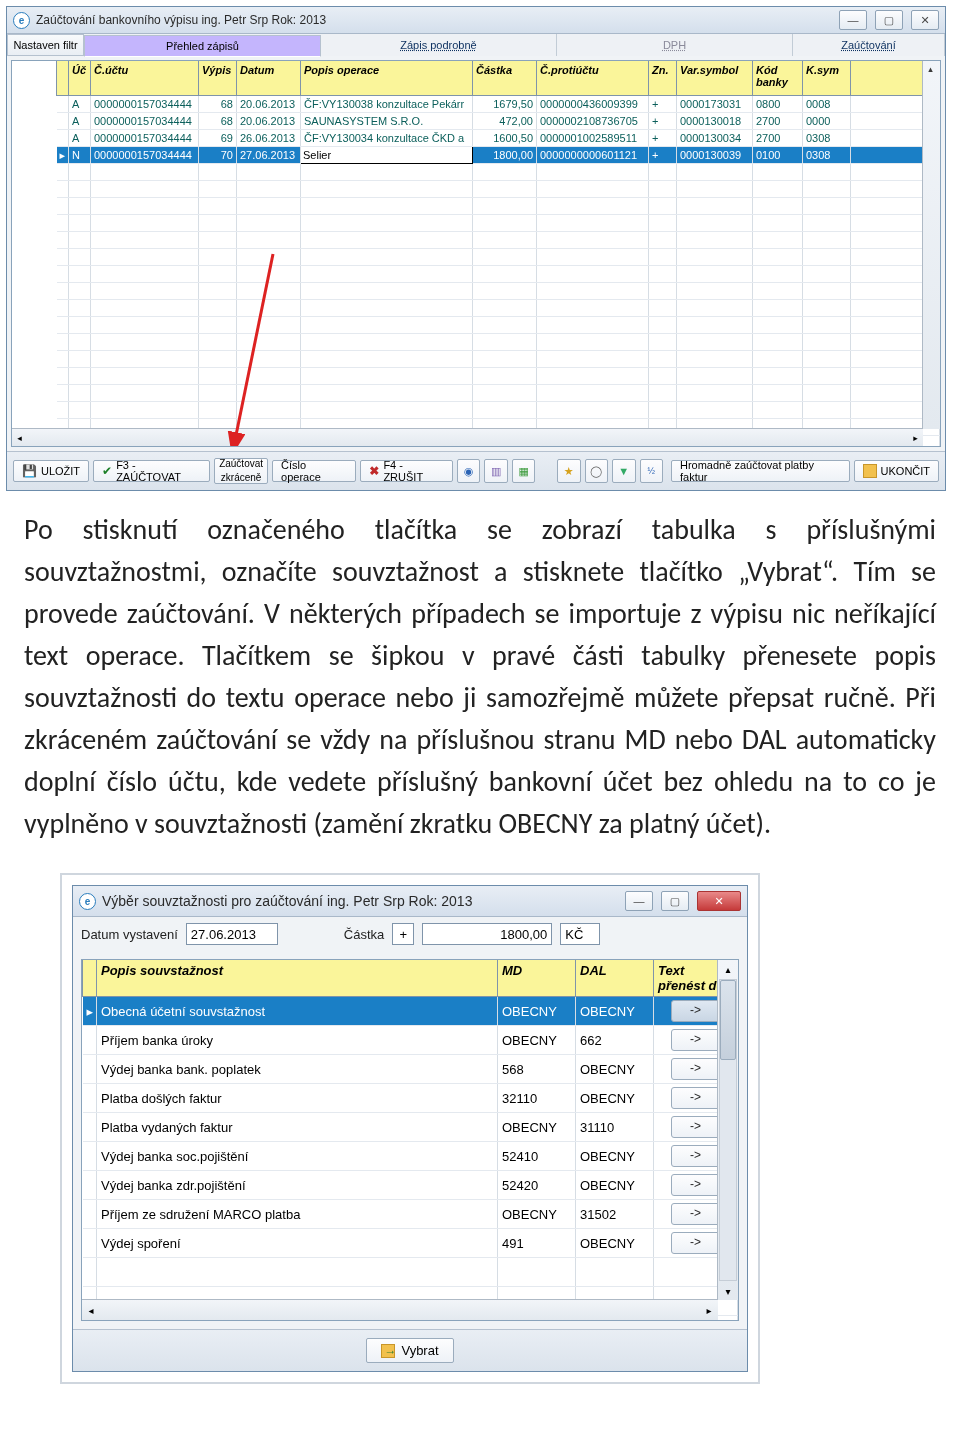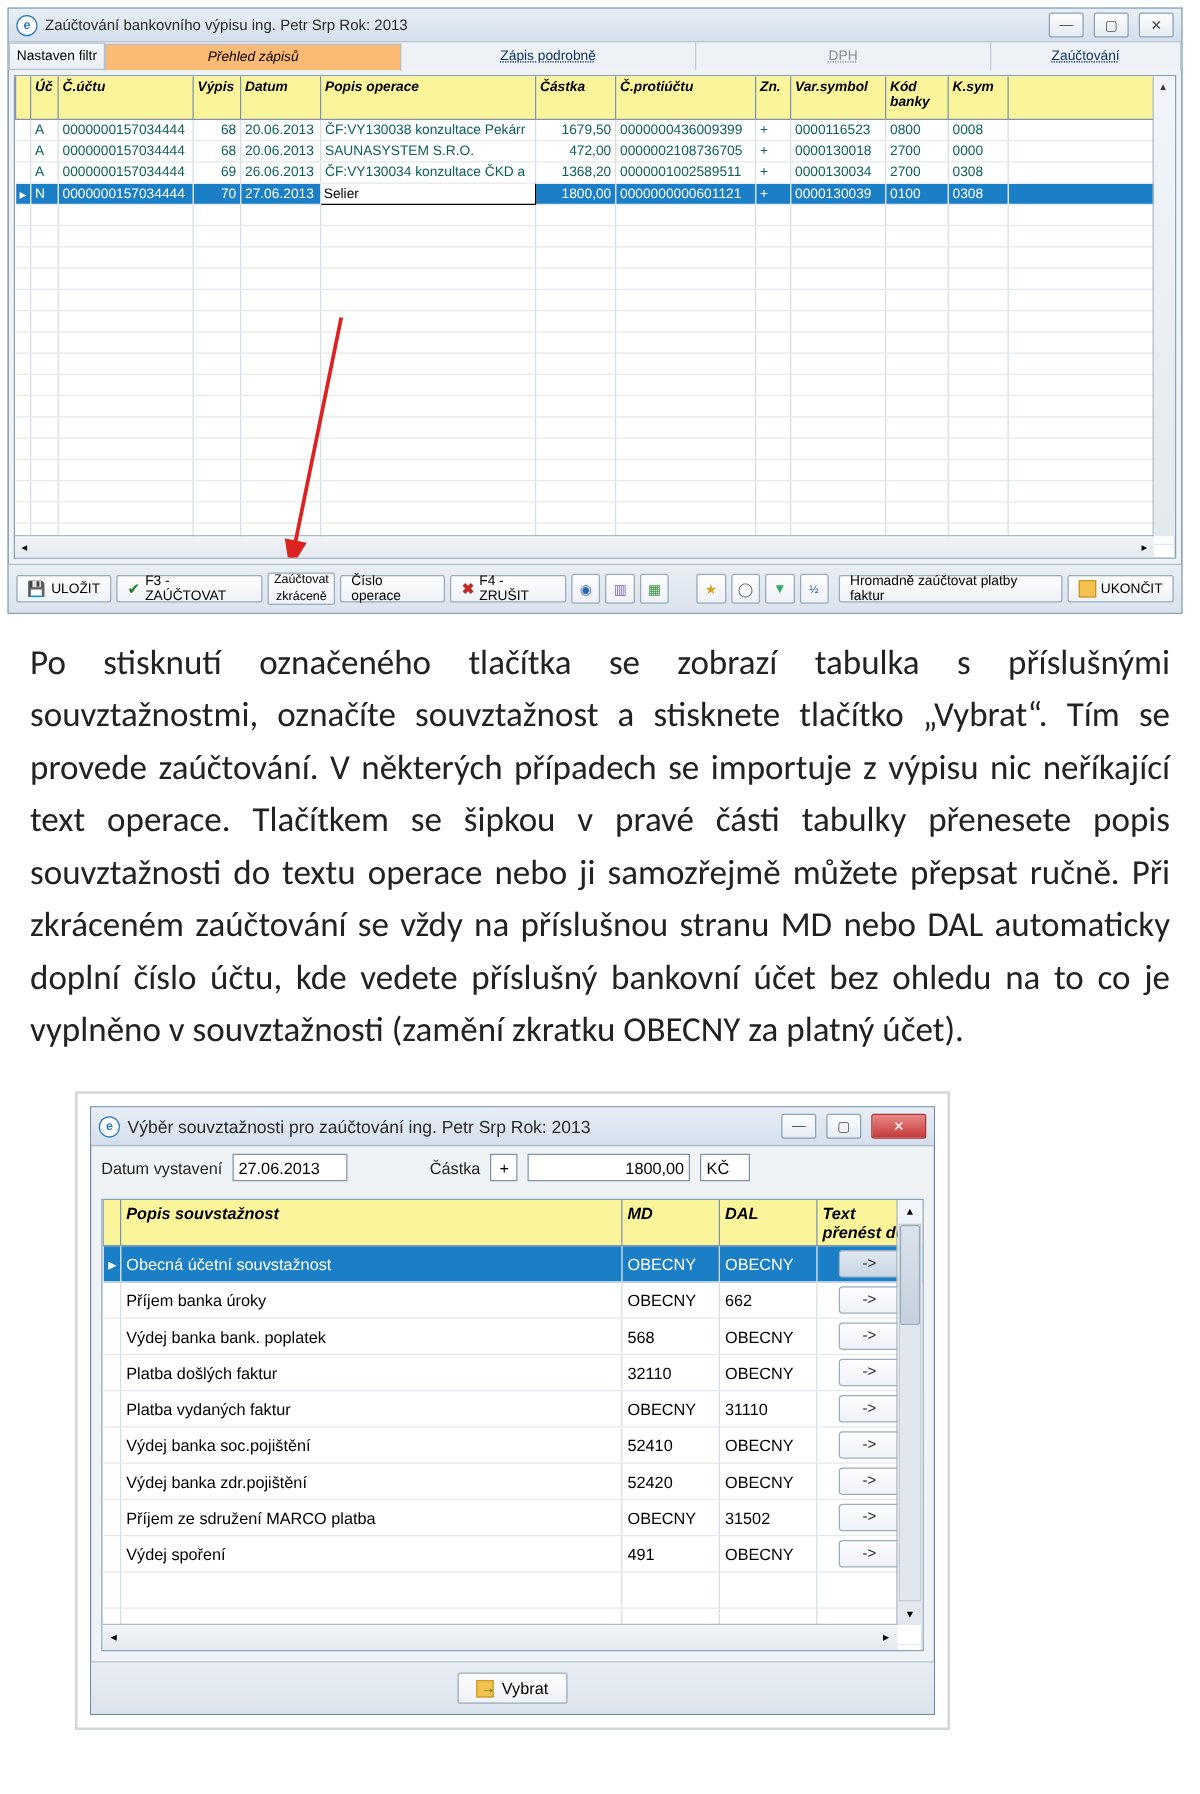--- a/index.html
+++ b/index.html
@@ -72,42 +72,42 @@
   }
   .navtab {
     flex: 0 0 auto;
     display: flex; align-items: center; justify-content: center;
     border-right: 1px solid #c2ccd6;
     text-decoration: underline dotted;
     color: #0b2f5f;
     cursor: pointer;
   }
   .navtab.active {
-    background: #fdba74;
+    background: #c4b5fd;
     color: #000;
     font-weight: normal;
     border: 1px solid #b5c1cf;
     border-bottom: 1px solid #fff;
     position: relative;
     top: 1px;
     text-decoration: none;
-    font-style: italic;
   }
   .navtab.w1 { width: 235px; text-decoration: none; }
   .navtab.w2 { width: 235px; }
   .navtab.w3 { width: 235px; color: #8a8a9a;}
   .navtab.w4 { flex: 1; }
   
   .gridwrap {
     margin: 4px;
     border: 1px solid #89a3bb;
     background: #fff;
     height: 385px;
     position: relative;
     overflow: hidden;
+    padding-left: 44px;
   }
   table.grid {
     border-collapse: collapse;
     width: 100%;
     table-layout: fixed;
     font-size: 11px;
   }
   table.grid th {
     background: #faf59a;
     color: #000;
@@ -411,21 +411,21 @@
             <tr class="data">
               <td class="row-marker"></td>
               <td>A</td>
               <td>0000000157034444</td>
               <td style="text-align: right;">68</td>
               <td>20.06.2013</td>
               <td>ČF:VY130038 konzultace Pekárr</td>
               <td style="text-align: right;">1679,50</td>
               <td>0000000436009399</td>
               <td>+</td>
-              <td>0000116523</td>
+              <td>0000173031</td>
               <td>0800</td>
               <td>0008</td>
               <td></td>
             </tr>
             <tr class="data">
               <td class="row-marker"></td>
               <td>A</td>
               <td>0000000157034444</td>
               <td style="text-align: right;">68</td>
               <td>20.06.2013</td>
@@ -438,21 +438,21 @@
               <td>0000</td>
               <td></td>
             </tr>
             <tr class="data">
               <td class="row-marker"></td>
               <td>A</td>
               <td>0000000157034444</td>
               <td style="text-align: right;">69</td>
               <td>26.06.2013</td>
               <td>ČF:VY130034 konzultace ČKD a</td>
-              <td style="text-align: right;">1368,20</td>
+              <td style="text-align: right;">1600,50</td>
               <td>0000001002589511</td>
               <td>+</td>
               <td>0000130034</td>
               <td>2700</td>
               <td>0308</td>
               <td></td>
             </tr>
             <tr class="data sel">
               <td class="row-marker">▸</td>
               <td>N</td>

